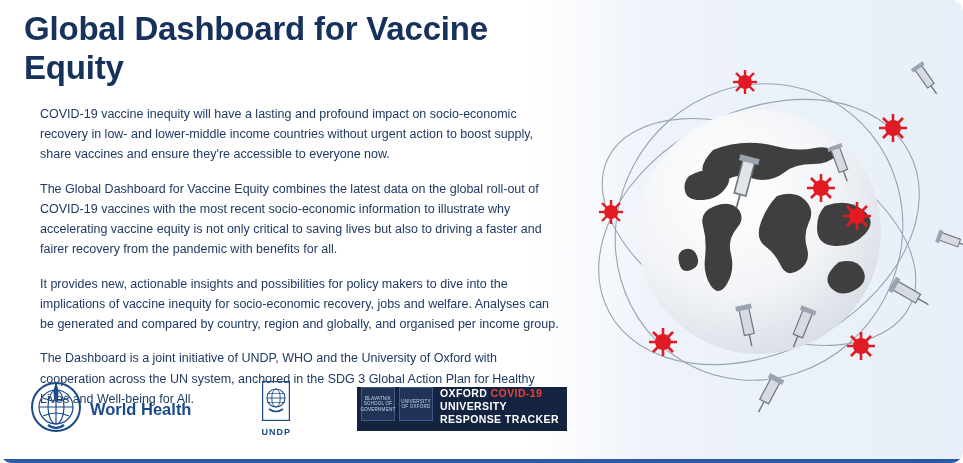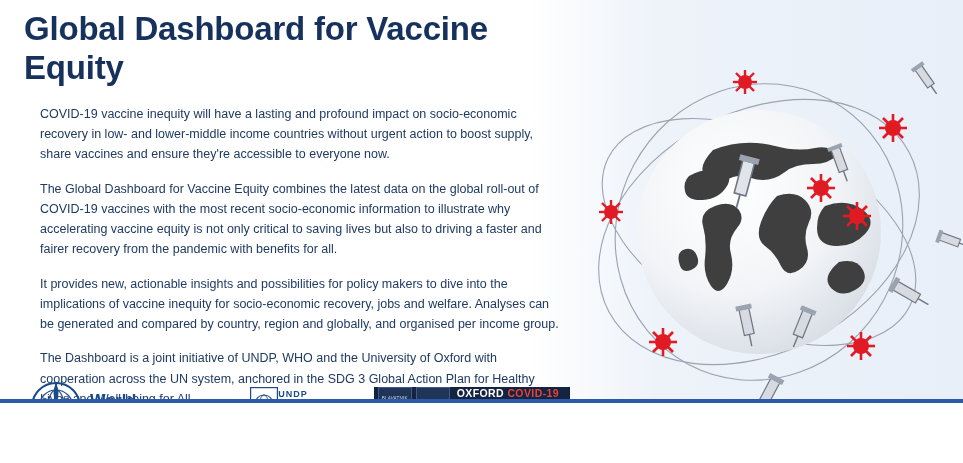--- a/index.html
+++ b/index.html
@@ -10,23 +10,24 @@
     width: 963px;
     height: 463px;
     overflow: hidden;
     font-family: "Liberation Sans", sans-serif;
     background: #ffffff;
     color: #1b2a4a;
   }
   .page {
     position: relative;
     width: 963px;
-    height: 403px;
+    height: 463px;
     background: linear-gradient(to right, #ffffff 0%, #ffffff 55%, #eef3fa 68%, #e8eff8 100%);
     overflow: hidden;
+    border-radius: 12px;
   }
   .bottom-rule {
     position: absolute;
     left: 0;
     bottom: 0;
     width: 963px;
     height: 4px;
     background: #2b5aa7;
   }
   .content {
@@ -67,20 +68,22 @@
   }
   .who-text {
     color: #1b4a8a;
     font-weight: bold;
     font-size: 16.5px;
     line-height: 1.12;
   }
   .logo-undp {
     margin-left: 70px;
     display: flex;
+    flex-direction: column;
+    align-items: center;
     color: #1b4a8a;
   }
   .undp-text {
     font-size: 9px;
     letter-spacing: 1px;
     font-weight: bold;
     margin-top: 2px;
   }
   .logo-ox {
     margin-left: 66px;

